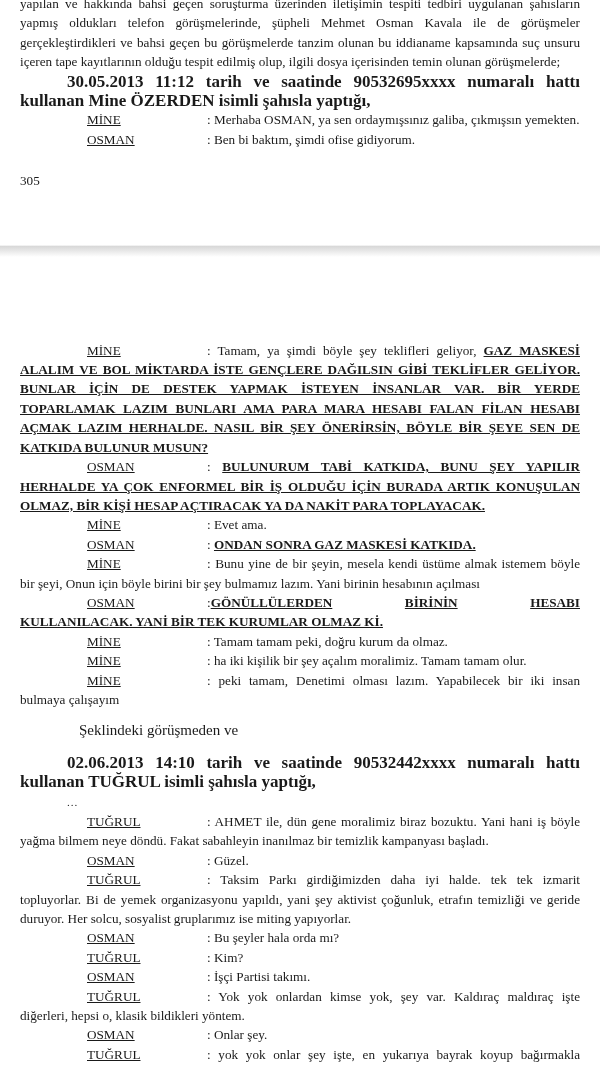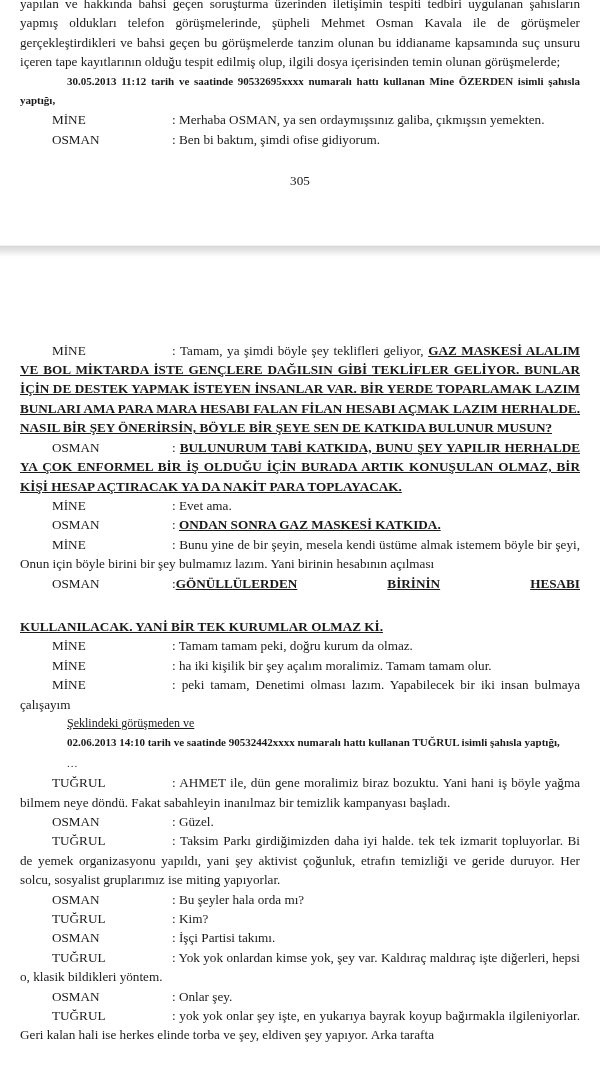--- a/index.html
+++ b/index.html
@@ -36,53 +36,52 @@
   }
   p {
     margin: 0;
     text-align: justify;
     font-size: 13.2px;
     line-height: 19.4px;
     hyphens: none;
   }
   .body-para { text-indent: 0; }
   .bold { font-weight: bold; text-align: center; }
-  .uline { text-decoration: underline; margin-top: 24px; }
+  .uline { text-decoration: underline; }
   .hdr {
     font-weight: bold;
     text-align: justify;
-    font-size: 11px;
+    font-size: 17px;
     line-height: 19.4px;
     margin: 0;
   }
   .ind-blk { display: inline-block; width: 47px; }
   .turn {
     margin: 0;
     font-size: 13.2px;
     line-height: 19.4px;
     text-align: justify;
     text-indent: 0;
   }
   .spk {
     display: inline-block;
     width: 120px;
-    margin-left: 32px;
+    margin-left: 67px;
     vertical-align: baseline;
+    text-decoration: underline;
   }
   .pagenum {
-    text-align: center;
     font-size: 13.2px;
     margin: 0;
   }
   .note {
-    margin: 0;
-    font-size: 12px;
+    margin: 12px;
+    font-size: 15px;
     line-height: 19.4px;
     text-indent: 0;
-    text-decoration: underline;
   }
   .ellip {
     margin: 0;
     font-size: 13.2px;
     line-height: 19.4px;
     letter-spacing: 1px;
   }
   
   .stretch {
     display: flex;

